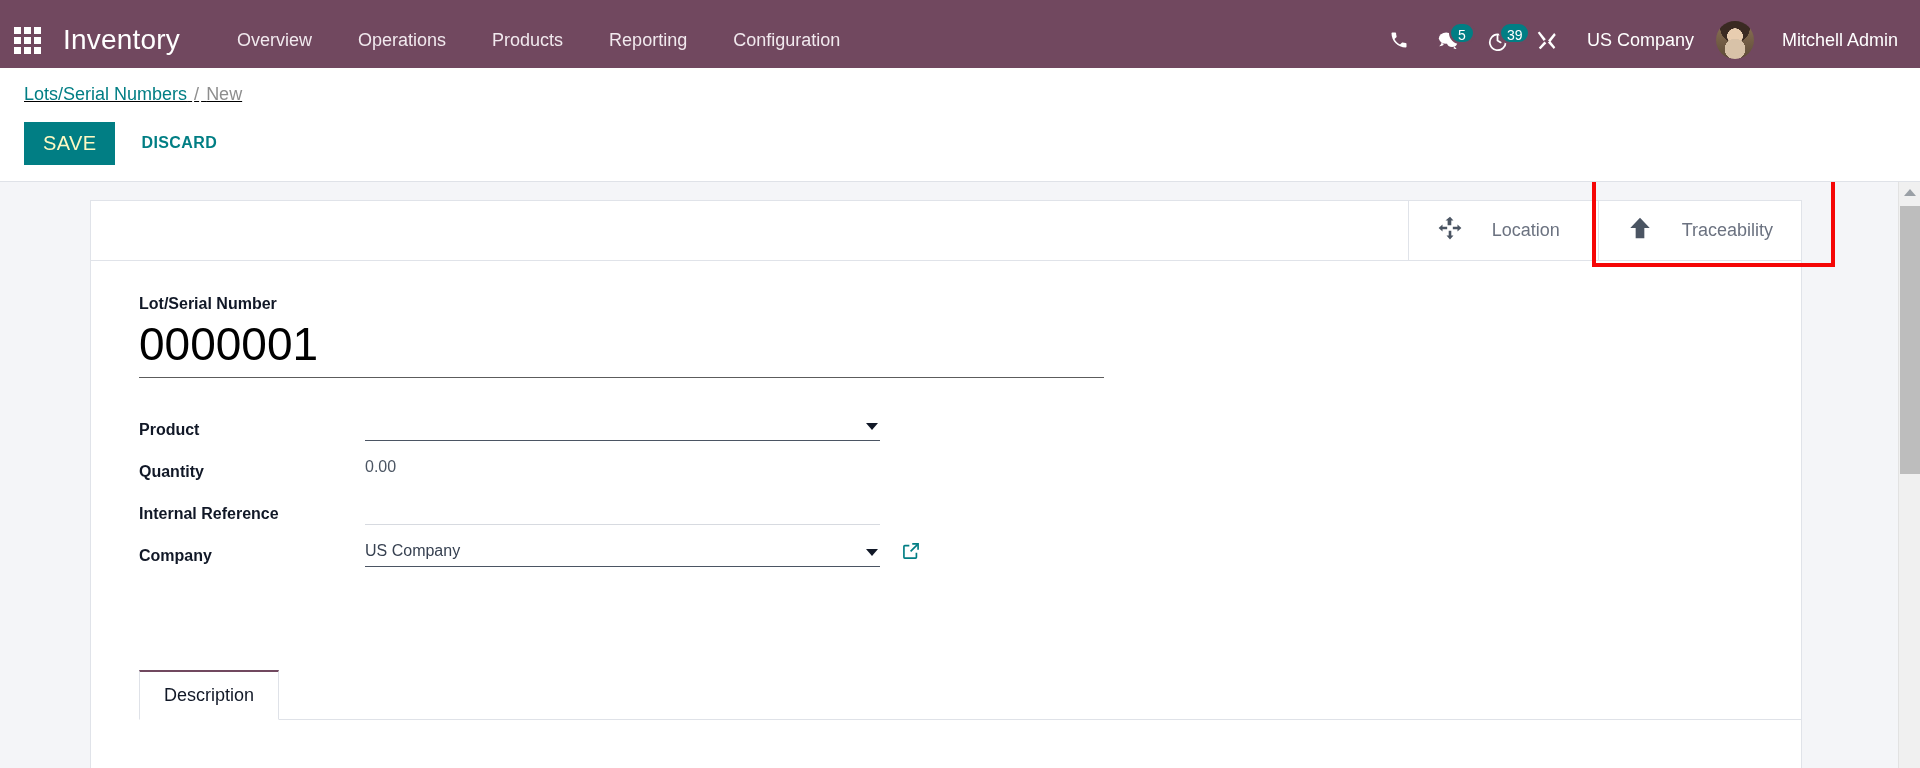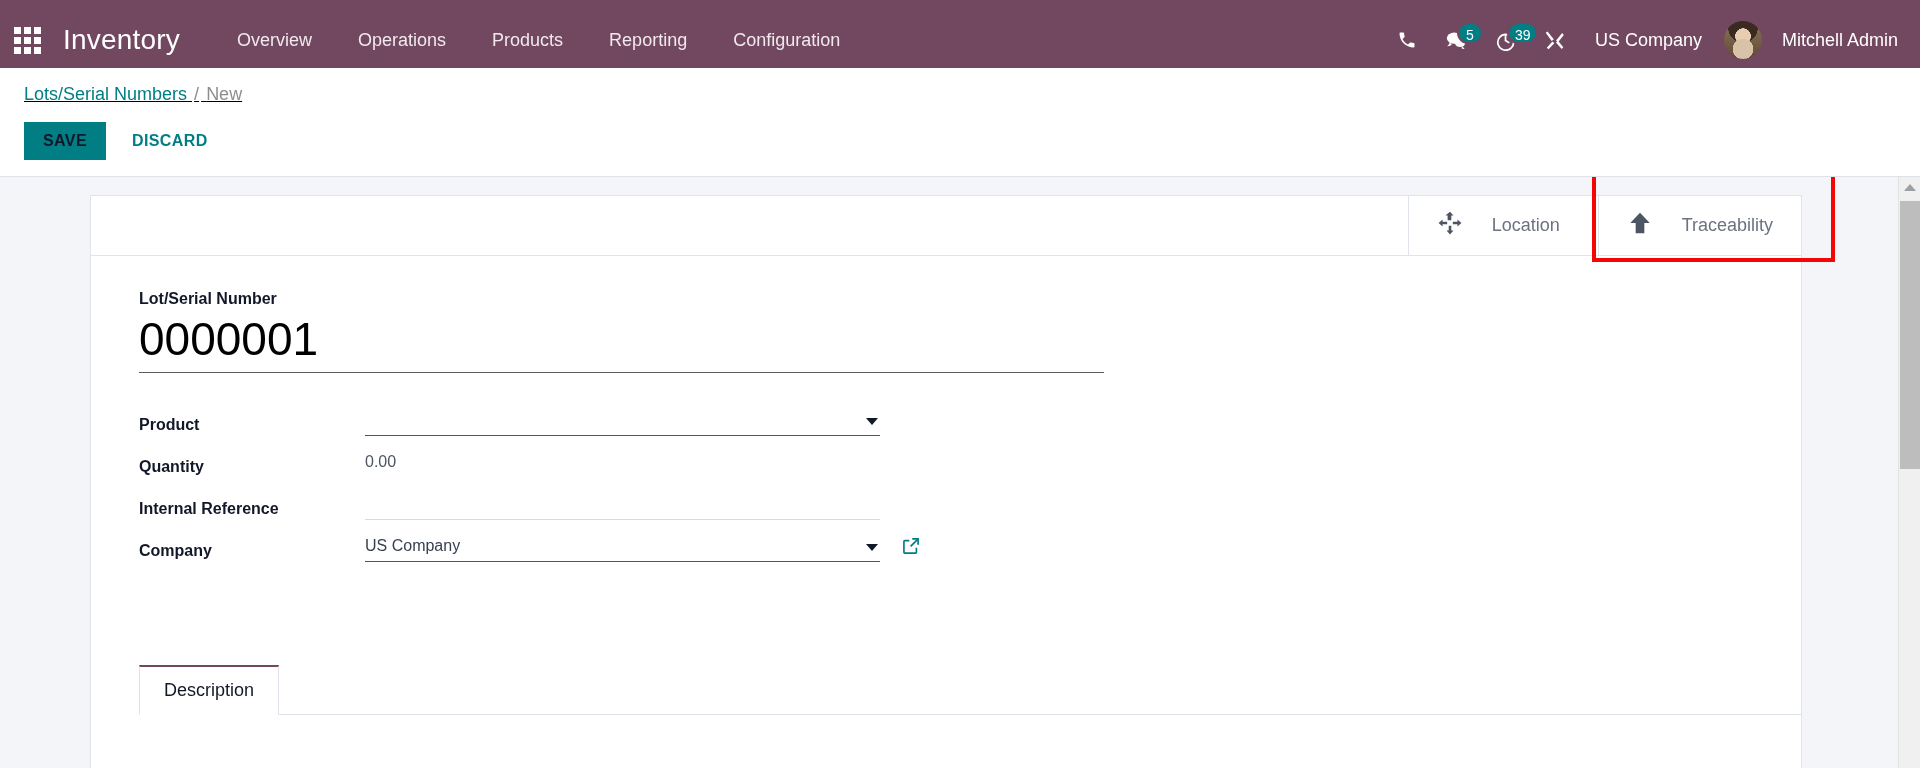--- a/index.html
+++ b/index.html
@@ -81,33 +81,33 @@
   .user-zone { display: flex; align-items: center; cursor: pointer; padding-left: 4px; }
   .avatar {
     width: 38px; height: 38px; border-radius: 50%;
     background:
       radial-gradient(circle at 50% 74%, #d8c2a8 0 30%, rgba(0,0,0,0) 31%),
       radial-gradient(circle at 50% 40%, #e8cdb0 0 26%, rgba(0,0,0,0) 27%),
       radial-gradient(circle at 50% 18%, #3a2a22 0 40%, rgba(0,0,0,0) 41%),
       linear-gradient(#8d7355, #5e4b38);
     overflow: hidden; flex: 0 0 auto;
   }
-  .user-name { font-size: 18px; margin-left: 20px; white-space: nowrap; }
+  .user-name { font-size: 18px; margin-left: 28px; white-space: nowrap; }
 
   
   .control-panel { background: #ffffff; padding: 16px 0 0 24px; }
   .breadcrumb { font-size: 18px; line-height: 1.2; text-decoration: underline; }
   .breadcrumb .bc-link { color: #017e84; cursor: pointer; }
   .breadcrumb .bc-sep { color: #8e8e8e; padding: 0 2px; }
   .breadcrumb .bc-current { color: #8e8e8e; }
 
   .actions { display: flex; align-items: center; margin-top: 16px; padding-bottom: 16px; }
   .btn-save {
-    background: #017e84; color: #0f172a;
-    font-size: 16px; font-weight: 700; letter-spacing: .4px;
+    background: #017e84; color: #fef9c3;
+    font-size: 20px; font-weight: 400; letter-spacing: .4px;
     padding: 10px 19px; border: none; cursor: pointer;
   }
   .btn-discard {
     background: transparent; color: #017e84;
     font-size: 16px; font-weight: 600; letter-spacing: .4px;
     padding: 10px 18px; border: none; cursor: pointer; margin-left: 8px;
   }
 
   
   .content-area {

